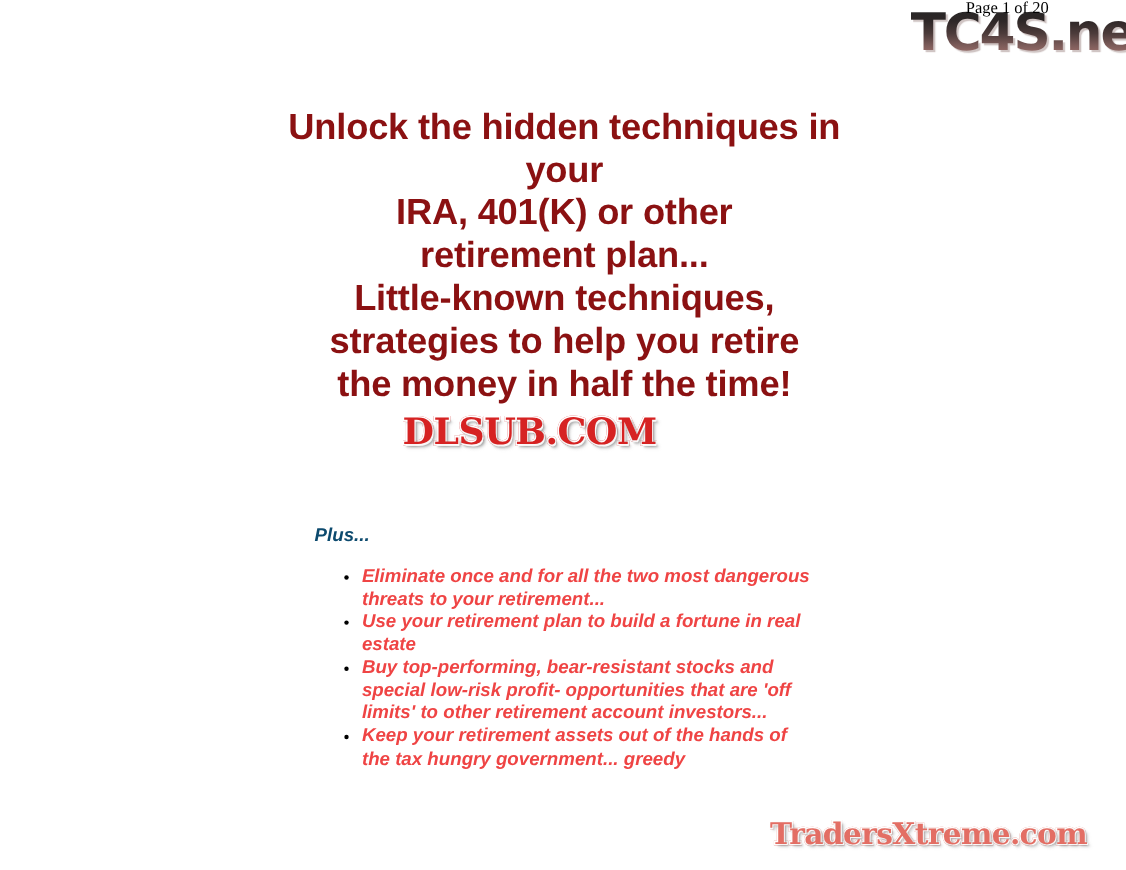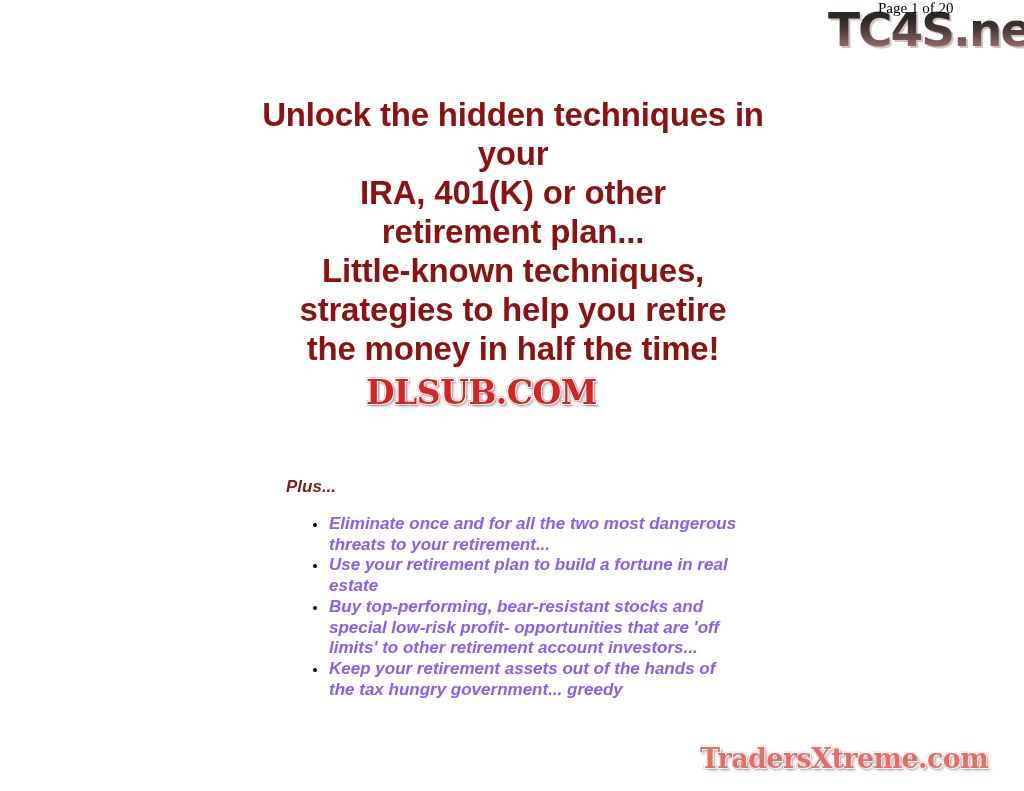--- a/index.html
+++ b/index.html
@@ -108,21 +108,21 @@
   
   .plus-label {
     position: absolute;
     top: 476px;
     left: 286px;
     font-family: "Liberation Sans", sans-serif;
     font-weight: bold;
     font-style: italic;
     font-size: 17px;
     line-height: 21px;
-    color: #7f1d1d;
+    color: #0c4a6e;
     z-index: 6;
   }
 
   
   .bullet-list {
     position: absolute;
     top: 514px;
     left: 310px;
     width: 430px;
     margin: 0;
@@ -132,21 +132,21 @@
   }
   .bullet-item {
     position: relative;
     padding-left: 19px;
     margin: 0 0 0 0;
     font-family: "Liberation Sans", sans-serif;
     font-weight: bold;
     font-style: italic;
     font-size: 17px;
     line-height: 20.7px;
-    color: #8b5cf6;
+    color: #ef4444;
   }
   .bullet-item::before {
     content: "";
     position: absolute;
     left: 3px;
     top: 9px;
     width: 4px;
     height: 4px;
     border-radius: 50%;
     background: #000000;

